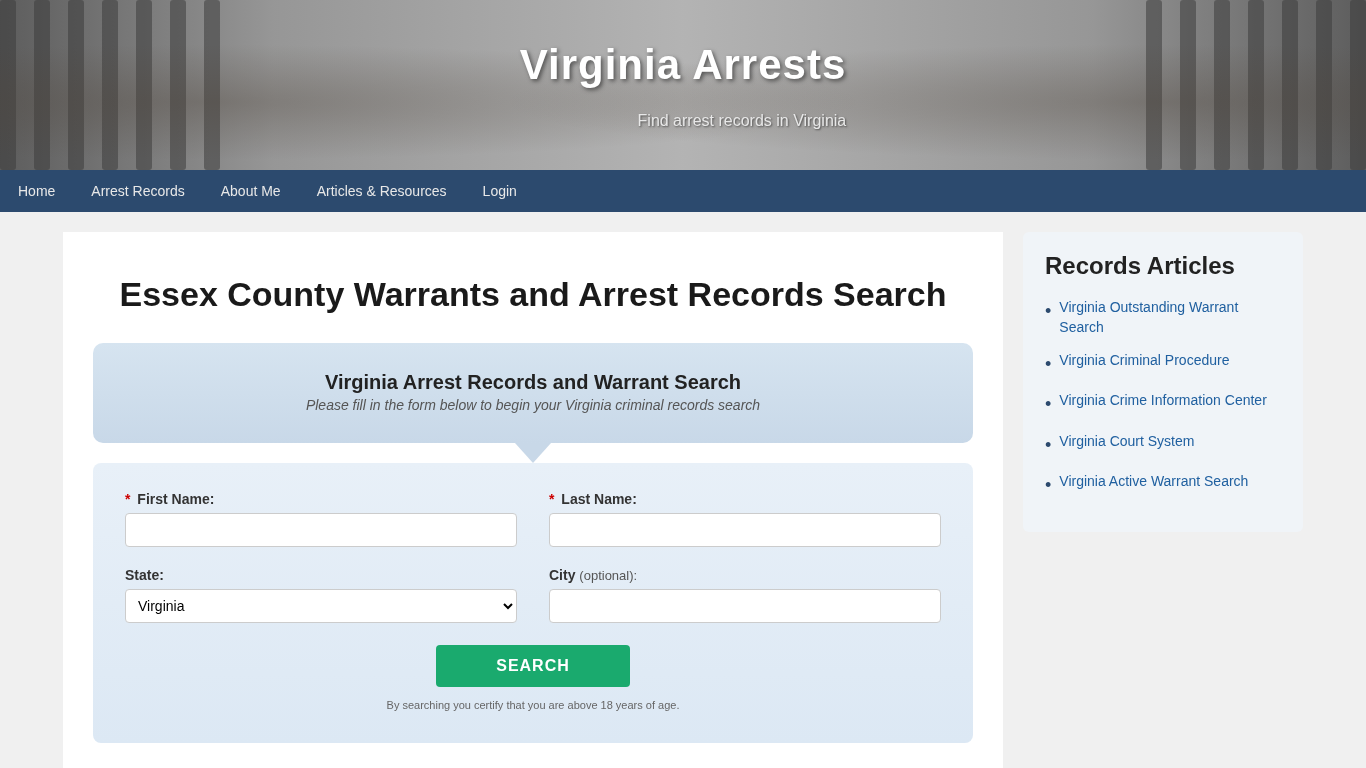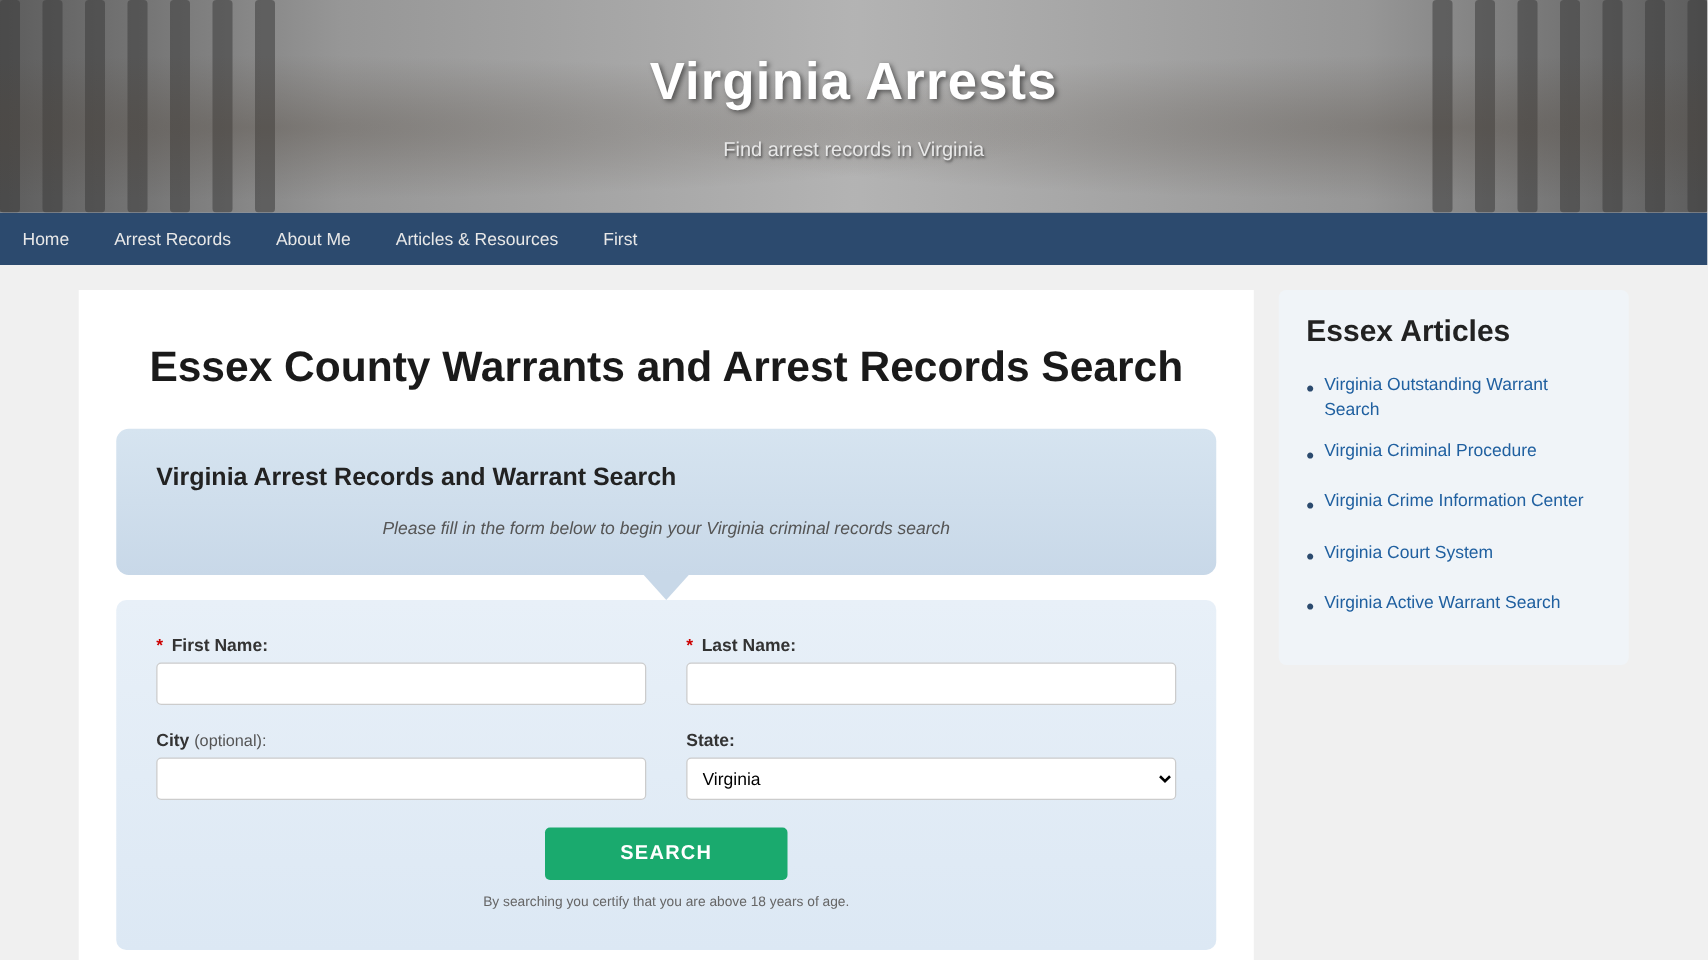--- a/index.html
+++ b/index.html
@@ -57,20 +57,21 @@
       font-weight: bold;
       color: #fff;
       text-shadow: 2px 2px 4px rgba(0,0,0,0.5);
       letter-spacing: 1px;
     }
     .site-subtitle {
       font-size: 16px;
       color: #e8e8e8;
       margin-top: 23px;
       text-shadow: 1px 1px 2px rgba(0,0,0,0.5);
+      text-align: right;
     }
 
     
     nav {
       background: #2c4a6e;
       display: flex;
       align-items: stretch;
       height: 42px;
     }
     nav a {
@@ -113,22 +114,22 @@
       background: linear-gradient(to bottom, #d6e4f0, #c8d8e8);
       border-radius: 10px;
       padding: 28px 32px 30px;
       margin-bottom: 0;
       position: relative;
     }
     .search-card-title {
       font-size: 20px;
       font-weight: bold;
       color: #222;
-      text-align: left;
-      margin-bottom: 20px;
+      text-align: center;
+      margin-bottom: 3px;
     }
     .search-card-subtitle {
       font-size: 14px;
       color: #555;
       text-align: center;
       font-style: italic;
       margin-bottom: 0;
     }
     
     .card-arrow {
@@ -282,21 +283,21 @@
     <div class="site-title">Virginia Arrests</div>
     <div class="site-subtitle">Find arrest records in Virginia</div>
   </div>
 </div>
 
 <nav>
   <a href="#">Home</a>
   <a href="#">Arrest Records</a>
   <a href="#">About Me</a>
   <a href="#">Articles &amp; Resources</a>
-  <a href="#">First</a>
+  <a href="#">Login</a>
 </nav>
 
 <div class="page-container">
 
   <div class="main-content">
     <h1 class="page-title">Essex County Warrants and Arrest Records Search</h1>
 
     <div class="search-card">
       <div class="search-card-title">Virginia Arrest Records and Warrant Search</div>
       <div class="search-card-subtitle">Please fill in the form below to begin your Virginia criminal records search</div>
@@ -315,41 +316,41 @@
         <div class="form-group">
           <label>
             <span class="required-star">*</span>
             <span>Last Name:</span>
           </label>
           <input type="text" style="">
         </div>
       </div>
       <div class="form-row">
         <div class="form-group">
+          <label>State:</label>
+          <select>
+            <option>Virginia</option>
+          </select>
+        </div>
+        <div class="form-group">
           <label>
             <span>City</span>
             <span class="optional-text">(optional):</span>
           </label>
           <input type="text" style="">
         </div>
-        <div class="form-group">
-          <label>State:</label>
-          <select>
-            <option>Virginia</option>
-          </select>
-        </div>
       </div>
       <button class="search-btn">SEARCH</button>
       <div class="form-disclaimer">By searching you certify that you are above 18 years of age.</div>
     </div>
   </div>
 
   <div class="sidebar">
     <div class="sidebar-card">
-      <div class="sidebar-title">Essex Articles</div>
+      <div class="sidebar-title">Records Articles</div>
       <ul class="sidebar-list">
         <li>
           <span class="bullet-dot">•</span>
           <a href="#" class="sidebar-link">Virginia Outstanding Warrant Search</a>
         </li>
         <li>
           <span class="bullet-dot">•</span>
           <a href="#" class="sidebar-link">Virginia Criminal Procedure</a>
         </li>
         <li>

